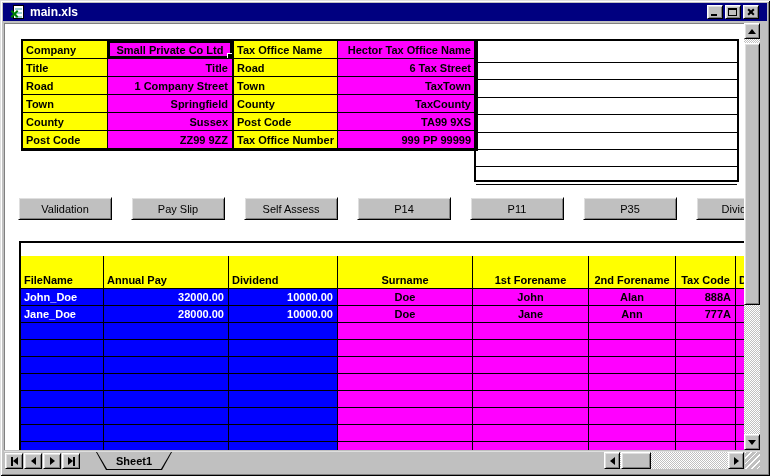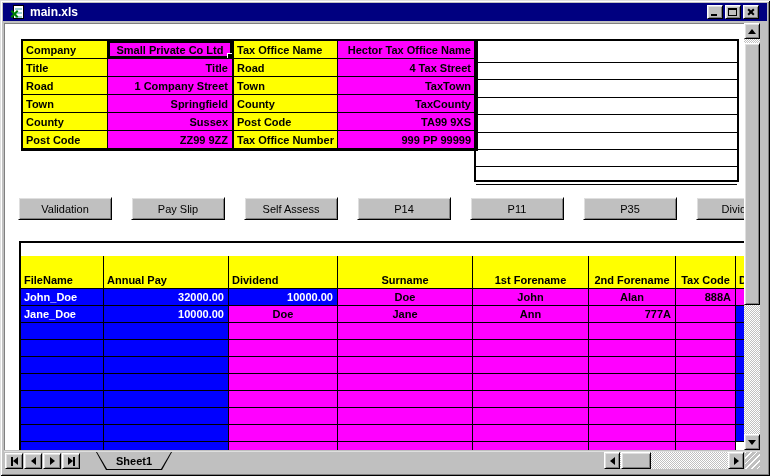--- a/index.html
+++ b/index.html
@@ -169,21 +169,21 @@
         <div class="cell ar bg-magenta">Springfield</div>
         <div class="cell al bg-yellow">County</div>
         <div class="cell ar bg-magenta">Sussex</div>
         <div class="cell al bg-yellow">Post Code</div>
         <div class="cell ar bg-magenta">ZZ99 9ZZ</div>
       </div>
     <div class="sheet-table" id="taxoffice-table">
         <div class="cell al bg-yellow">Tax Office Name</div>
         <div class="cell ar bg-magenta">Hector Tax Office Name</div>
         <div class="cell al bg-yellow">Road</div>
-        <div class="cell ar bg-magenta">4 Tax Street</div>
+        <div class="cell ar bg-magenta">6 Tax Street</div>
         <div class="cell al bg-yellow">Town</div>
         <div class="cell ar bg-magenta">TaxTown</div>
         <div class="cell al bg-yellow">County</div>
         <div class="cell ar bg-magenta">TaxCounty</div>
         <div class="cell al bg-yellow">Post Code</div>
         <div class="cell ar bg-magenta">TA99 9XS</div>
         <div class="cell al bg-yellow">Tax Office Number</div>
         <div class="cell ar bg-magenta">999 PP 99999</div>
       </div>
     <div class="sheet-table" id="rates-table">
@@ -232,20 +232,21 @@
         <div class="cell hcell bg-yellow al">Di</div>
         <div class="cell dcell bg-blue al">John_Doe</div>
         <div class="cell dcell bg-blue ar">32000.00</div>
         <div class="cell dcell bg-blue ar">10000.00</div>
         <div class="cell dcell bg-magenta ac">Doe</div>
         <div class="cell dcell bg-magenta ac">John</div>
         <div class="cell dcell bg-magenta ac">Alan</div>
         <div class="cell dcell bg-magenta ar">888A</div>
         <div class="cell dcell bg-magenta ac"></div>
         <div class="cell dcell bg-blue al">Jane_Doe</div>
+        <div class="cell dcell bg-blue ar">28000.00</div>
         <div class="cell dcell bg-blue ar">10000.00</div>
         <div class="cell dcell bg-magenta ac">Doe</div>
         <div class="cell dcell bg-magenta ac">Jane</div>
         <div class="cell dcell bg-magenta ac">Ann</div>
         <div class="cell dcell bg-magenta ar">777A</div>
         <div class="cell dcell bg-magenta ac"></div>
         <div class="cell dcell bg-blue"></div>
         <div class="cell dcell bg-blue"></div>
         <div class="cell dcell bg-blue"></div>
         <div class="cell dcell bg-magenta"></div>

